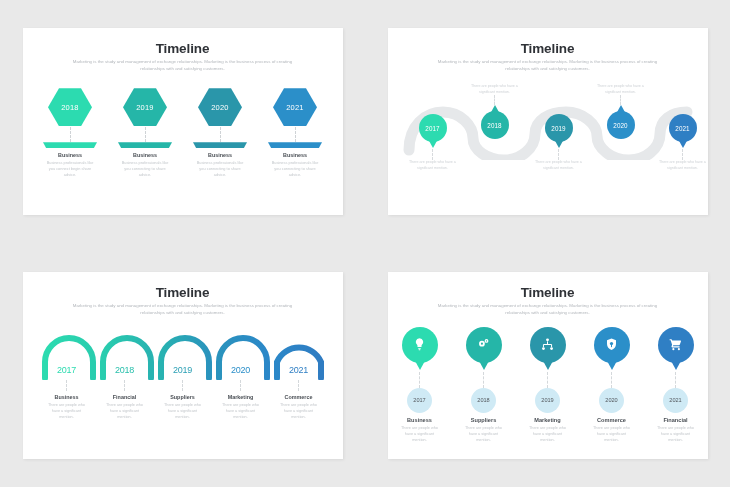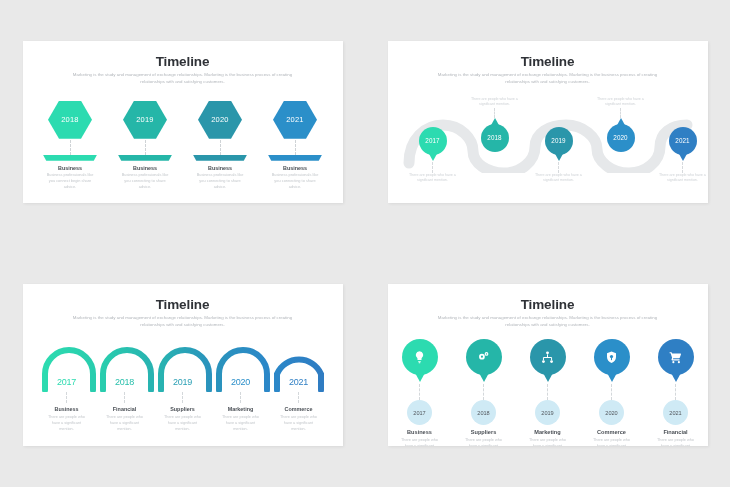--- a/index.html
+++ b/index.html
@@ -11,21 +11,21 @@
   }
   .grid{
     position:absolute;inset:0;
     display:grid;
     grid-template-columns:1fr 1fr;
     grid-template-rows:1fr 1fr;
   }
   .cell{position:relative;display:flex;align-items:center;justify-content:center;}
   .slide{
     position:relative;
-    width:320px;height:162px;
+    width:320px;height:187px;
     background:#ffffff;
     box-shadow:1px 1px 3px rgba(0,0,0,0.07);
     overflow:hidden;
   }
   .s-title{
     text-align:center;
     font-size:13.5px;
     font-weight:bold;
     color:#2f3237;
     letter-spacing:-0.1px;

